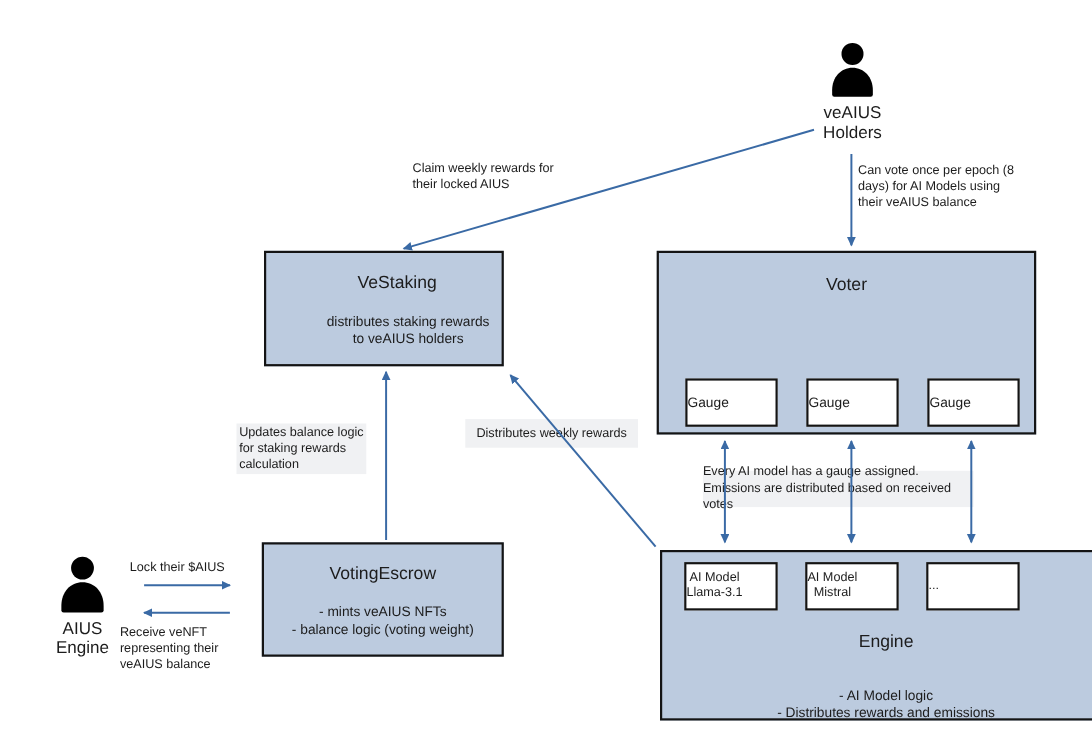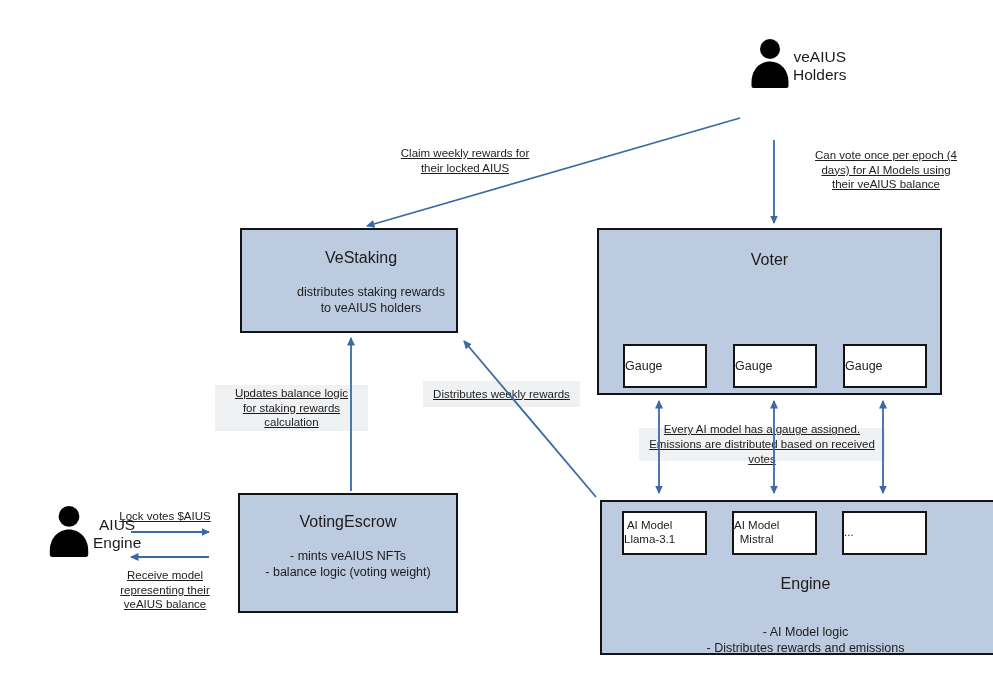--- a/index.html
+++ b/index.html
@@ -47,35 +47,33 @@
     font-size: 12.5px;
     line-height: 1.2;
   }
   .inner-box.small-text { font-size: 11.5px; }
 
   
   .note {
     position: absolute;
     font-size: 11.5px;
     line-height: 1.28;
-    text-align: center;
-    text-decoration: underline;
   }
   .note.bg {
     background: var(--label-bg);
     display: flex;
     align-items: center;
     justify-content: center;
   }
 
   
   .actor {
     position: absolute;
     display: flex;
-    flex-direction: row;
+    flex-direction: column;
     align-items: center;
   }
   .actor .person-icon svg { display: block; }
   .actor .actor-label {
     font-size: 15.5px;
     line-height: 1.15;
     text-align: center;
     margin-top: 4px;
   }
 
@@ -128,21 +126,21 @@
       <span class="pre">Gauge</span>
     </div>
     <div class="inner-box" style="left:134px; top:114px; width:84px; height:44px;">
       <span class="pre">Gauge</span>
     </div>
     <div class="inner-box" style="left:244px; top:114px; width:84px; height:44px;">
       <span class="pre">Gauge</span>
     </div>
   </div>
 
-  <div class="dbox" style="left:238px; top:493px; width:220px; height:120px;">
+  <div class="dbox" style="left:238px; top:493px; width:220px; height:104px;">
     <div class="box-title abs" style="left:0; right:0; top:17px;">VotingEscrow</div>
     <div class="box-body pre abs" style="left:0; right:0; top:53px;text-align:center;">- mints veAIUS NFTs
 - balance logic (voting weight)</div>
   </div>
 
   <div class="dbox" style="left:600px; top:500px; width:411px; height:155px;">
     <div class="inner-box small-text" style="left:20px; top:9px; width:85px; height:44px;">
       <span class="pre">AI Model
 Llama-3.1</span>
     </div>
@@ -154,42 +152,42 @@
       <span class="pre">...</span>
     </div>
     <div class="box-title abs" style="left:0; right:0; top:72px;">Engine</div>
     <div class="box-body pre abs" style="left:0; right:0; top:107px;margin-top:15px;">- AI Model logic
 - Distributes rewards and emissions</div>
   </div>
 
   <div class="note pre" style="left:375px; top:146px; width:180px;">Claim weekly rewards for
 their locked AIUS</div>
 
-  <div class="note pre" style="left:780px; top:148px; width:212px;">Can vote once per epoch (4
+  <div class="note pre" style="left:780px; top:148px; width:212px;">Can vote once per epoch (8
 days)  for AI Models using
 their veAIUS balance</div>
 
-  <div class="note bg" style="left:215px; top:385px; width:153px; height:46px;">
+  <div class="note bg" style="left:215px; top:385px; width:118px; height:46px;">
     <span class="pre">Updates balance logic
 for staking rewards
 calculation</span>
   </div>
 
   <div class="note bg" style="left:423px; top:381px; width:157px; height:26px;">
     <span class="pre">Distributes weekly rewards</span>
   </div>
 
   <div class="note bg" style="left:639px; top:428px; width:246px; height:33px;">
     <span class="pre">Every AI model has a gauge assigned.
 Emissions are distributed based on received votes</span>
   </div>
 
-  <div class="note pre" style="left:118px; top:509px; width:94px;">Lock votes $AIUS</div>
-
-  <div class="note pre" style="left:109px; top:568px; width:112px;">Receive model
+  <div class="note pre" style="left:118px; top:509px; width:94px;">Lock their $AIUS</div>
+
+  <div class="note pre" style="left:109px; top:568px; width:112px;">Receive veNFT
 representing their
 veAIUS balance</div>
 
   <svg id="arrow-layer" viewBox="0 0 993 682" xmlns="http://www.w3.org/2000/svg">
     <defs>
       <marker id="head" markerWidth="9" markerHeight="9" refX="7.5" refY="4" orient="auto-start-reverse" markerUnits="userSpaceOnUse">
         <path class="marker-head" d="M0,0 L8.5,4 L0,8 Z"></path>
       </marker>
     </defs>
 

